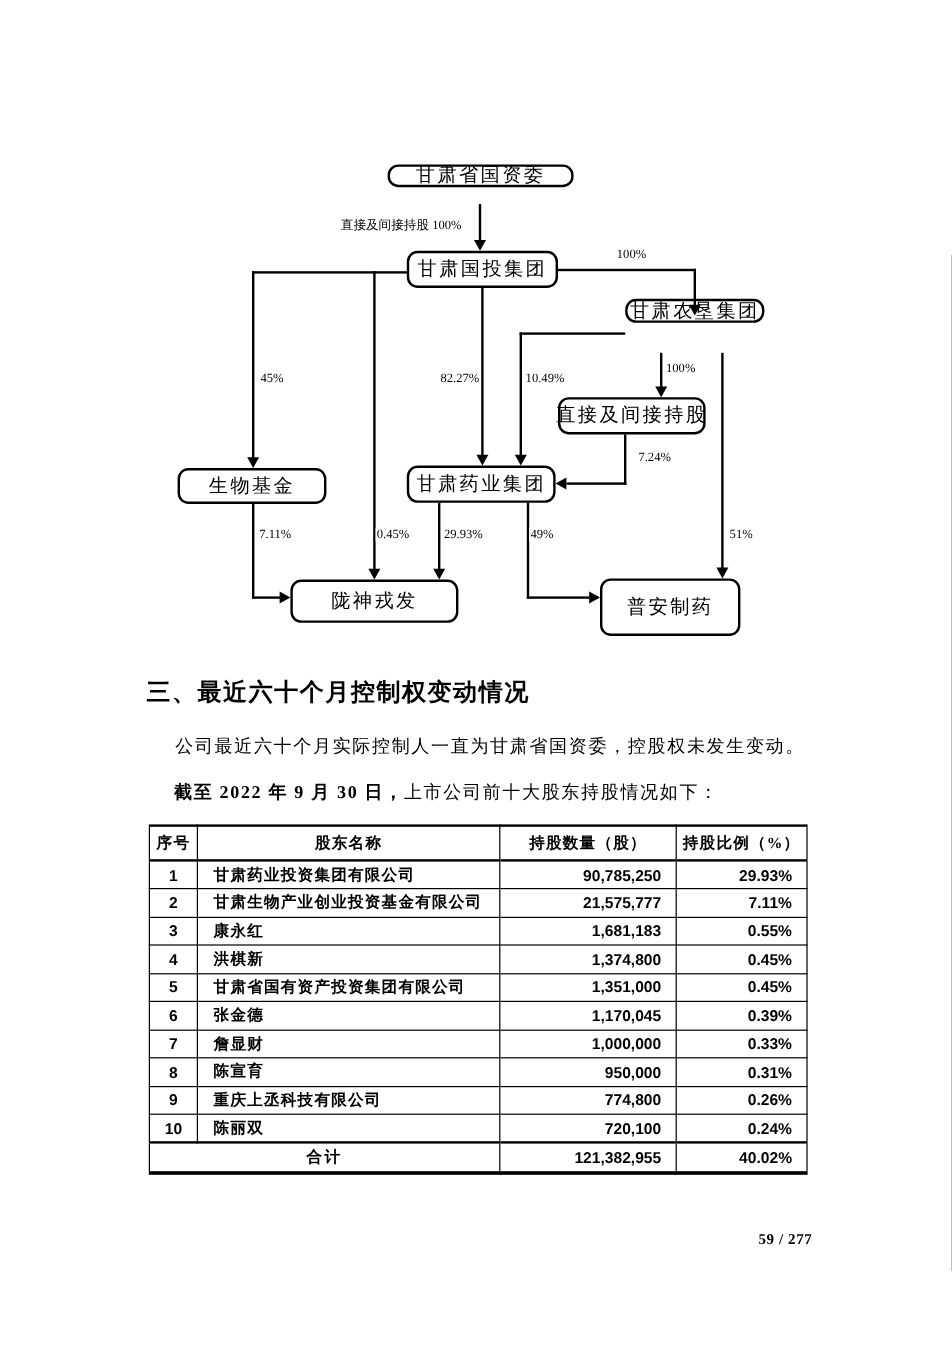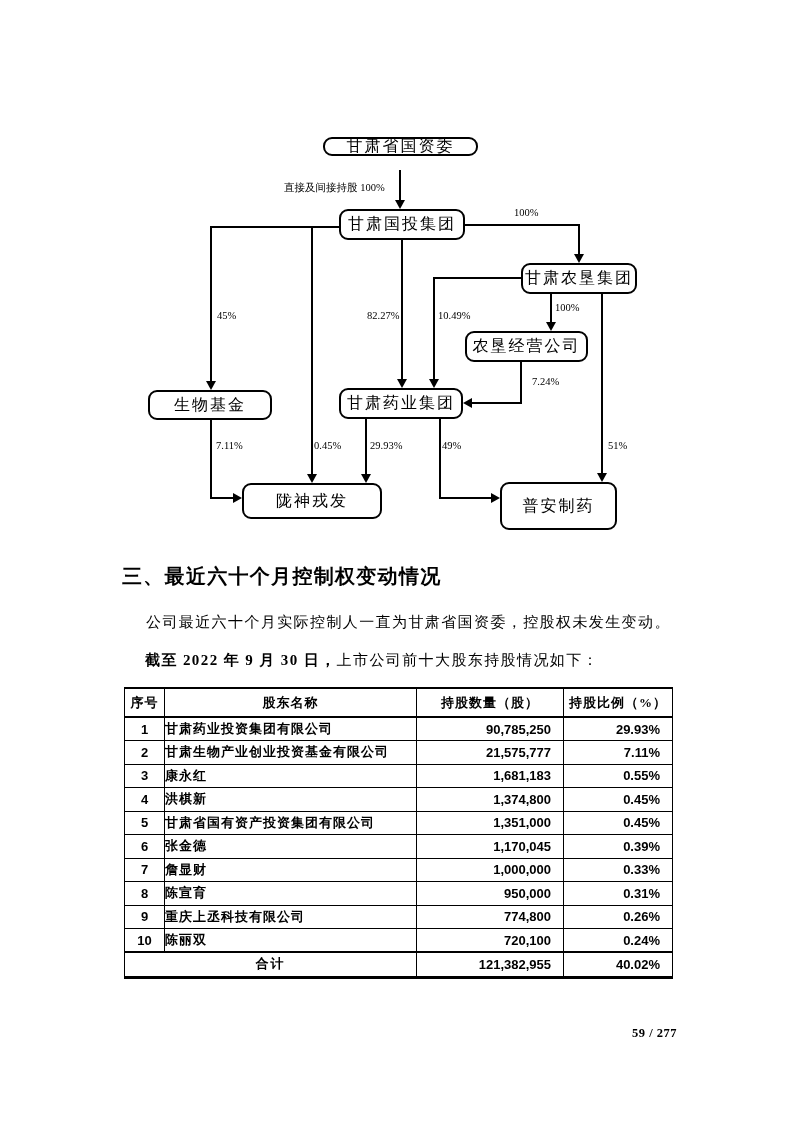--- a/index.html
+++ b/index.html
@@ -56,40 +56,40 @@
     border-collapse: collapse; table-layout: fixed;
     font-size: 13px; font-weight: bold;
     border: 1.5px solid #000;
     border-top-width: 2.5px;
     border-bottom-width: 3px;
   }
   table.sh th, table.sh td { border: 1px solid #000; overflow: hidden; white-space: nowrap; }
   table.sh thead th { height: 29px; text-align: center; border-bottom-width: 2px; letter-spacing: 1px; }
   table.sh tbody td { height: 23.5px; }
   table.sh .c-idx  { text-align: center; font-family: "Liberation Sans", sans-serif; }
-  table.sh .c-name { text-align: left; padding-left: 0; letter-spacing: 1px; }
+  table.sh .c-name { text-align: left; padding-left: 13px; letter-spacing: 1px; }
   table.sh .c-num, table.sh .c-pct { text-align: right; padding-right: 12px; font-family: "Liberation Sans", sans-serif; }
   table.sh tr.total td { height: 25px; border-top-width: 2px; }
   table.sh tr.total .c-merge { text-align: center; letter-spacing: 2px; }
   .pageno {
     position: absolute; left: 632px; top: 1026px;
     font-size: 12.5px; font-weight: bold; letter-spacing: 0.5px;
   }
 </style>
 </head>
 <body>
 
 <div class="page">
 
   <div>
 
     <div class="node" style="left:323px;top:137px;width:155px;height:19px">甘肃省国资委</div>
     <div class="node" style="left:339px;top:209px;width:126px;height:31px">甘肃国投集团</div>
-    <div class="node" style="left:521px;top:263px;width:116px;height:31px">甘肃农垦集团</div>
-    <div class="node" style="left:465px;top:331px;width:123px;height:31px">农垦经营公司</div>
+    <div class="node" style="left:521px;top:249px;width:116px;height:20px">甘肃农垦集团</div>
+    <div class="node" style="left:465px;top:331px;width:123px;height:31px">直接及间接持股</div>
     <div class="node" style="left:339px;top:388px;width:124px;height:31px">甘肃药业集团</div>
     <div class="node" style="left:148px;top:390px;width:124px;height:30px">生物基金</div>
     <div class="node" style="left:242px;top:483px;width:140px;height:36px">陇神戎发</div>
     <div class="node" style="left:500px;top:482px;width:117px;height:48px">普安制药</div>
 
     <div class="line" style="left:399px;top:170px;width:2px;height:31px"></div>
     <div class="arr down" style="left:395px;top:200px"></div>
 
     <div class="line" style="left:210px;top:226px;width:130px;height:2px"></div>
     <div class="line" style="left:210px;top:226px;width:2px;height:156px"></div>

